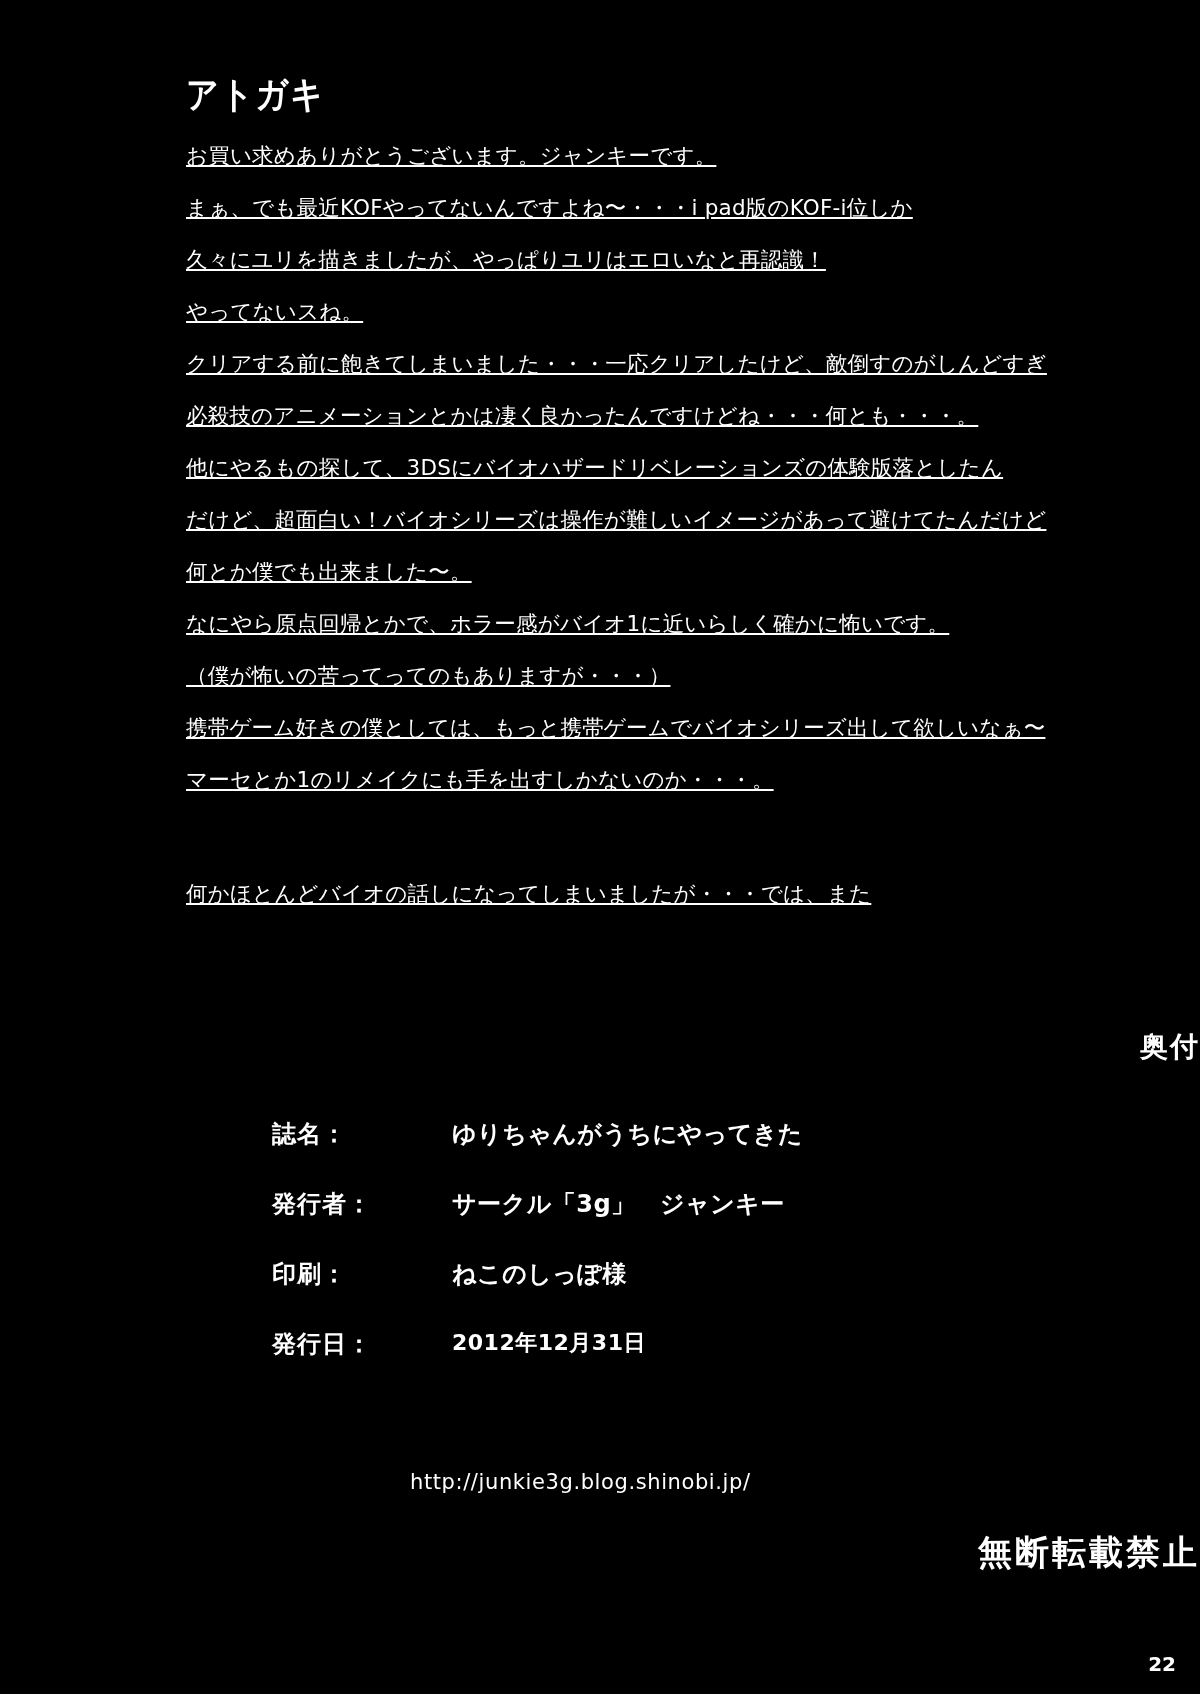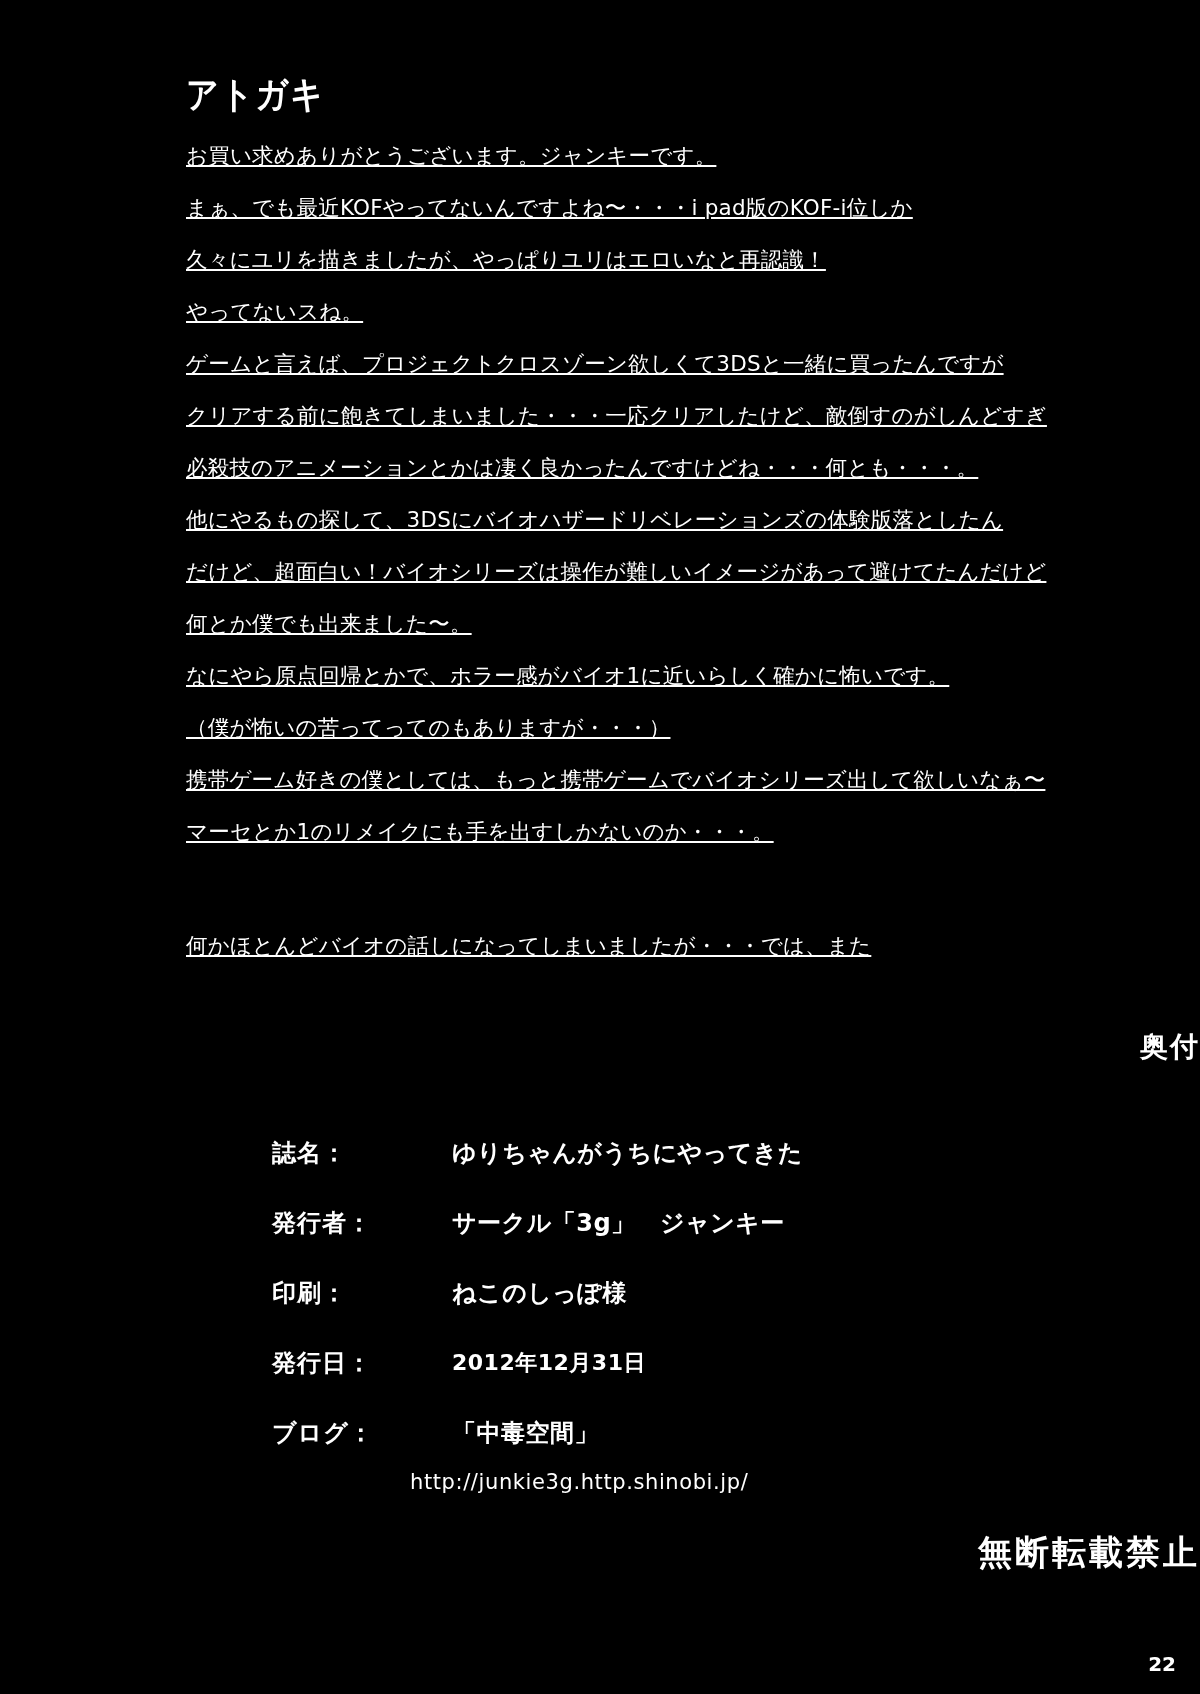--- a/index.html
+++ b/index.html
@@ -71,21 +71,21 @@
   }
 
   .colophon-table {
     position: absolute;
     left: 272px;
     top: 1118px;
     width: 720px;
   }
   .colophon-row {
     display: flex;
-    align-items: center;
+    align-items: flex-start;
     height: 70px;
   }
   .colophon-label {
     width: 180px;
     font-size: 24px;
     font-weight: 600;
     letter-spacing: 1px;
     white-space: nowrap;
   }
   .colophon-value {
@@ -133,21 +133,20 @@
 
 <div class="page">
 
   <div class="afterword-title">アトガキ</div>
 
   <div class="body-block">
     <div class="body-line">お買い求めありがとうございます。ジャンキーです。</div>
     <div class="body-line">まぁ、でも最近KOFやってないんですよね〜・・・i pad版のKOF-i位しか</div>
     <div class="body-line">久々にユリを描きましたが、やっぱりユリはエロいなと再認識！</div>
     <div class="body-line">やってないスね。</div>
-    <div class="body-line">ゲームと言えば、プロジェクトクロスゾーン欲しくて3DSと一緒に買ったんですが</div>
     <div class="body-line">クリアする前に飽きてしまいました・・・一応クリアしたけど、敵倒すのがしんどすぎ</div>
     <div class="body-line">必殺技のアニメーションとかは凄く良かったんですけどね・・・何とも・・・。</div>
     <div class="body-line">他にやるもの探して、3DSにバイオハザードリベレーションズの体験版落としたん</div>
     <div class="body-line">だけど、超面白い！バイオシリーズは操作が難しいイメージがあって避けてたんだけど</div>
     <div class="body-line">何とか僕でも出来ました〜。</div>
     <div class="body-line">なにやら原点回帰とかで、ホラー感がバイオ1に近いらしく確かに怖いです。</div>
     <div class="body-line">（僕が怖いの苦ってってのもありますが・・・）</div>
     <div class="body-line">携帯ゲーム好きの僕としては、もっと携帯ゲームでバイオシリーズ出して欲しいなぁ〜</div>
     <div class="body-line">マーセとか1のリメイクにも手を出すしかないのか・・・。</div>
     <div class="body-line spacer-before">何かほとんどバイオの話しになってしまいましたが・・・では、また</div>
@@ -165,25 +164,21 @@
       <div class="colophon-value">サークル「3g」　ジャンキー</div>
     </div>
     <div class="colophon-row">
       <div class="colophon-label">印刷：</div>
       <div class="colophon-value">ねこのしっぽ様</div>
     </div>
     <div class="colophon-row">
       <div class="colophon-label">発行日：</div>
       <div class="colophon-value small">2012年12月31日</div>
     </div>
-    <div class="colophon-row">
-      <div class="colophon-label">ブログ：</div>
-      <div class="colophon-value">「中毒空間」</div>
-    </div>
   </div>
 
-  <div class="blog-url">http://junkie3g.http.shinobi.jp/</div>
+  <div class="blog-url">http://junkie3g.blog.shinobi.jp/</div>
 
   <div class="no-reprint">無断転載禁止</div>
 
   <div class="page-number">22</div>
 
 </div>
 
 </body></html>

